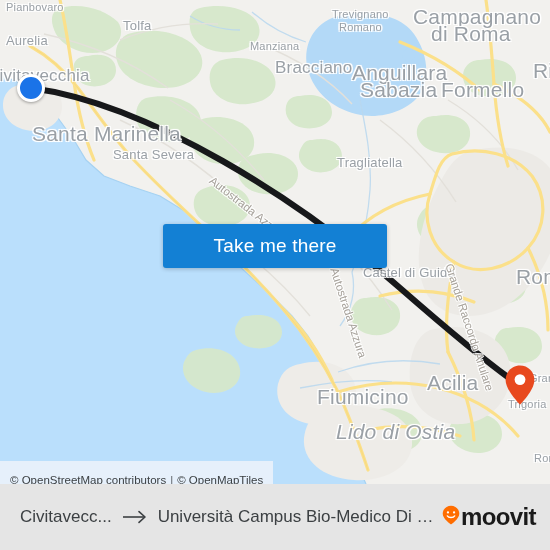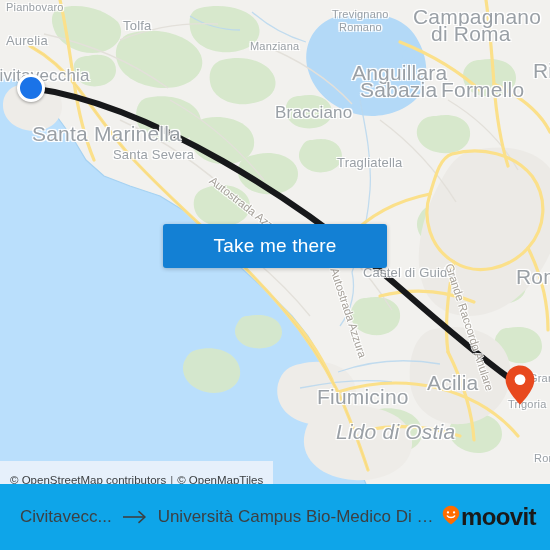--- a/index.html
+++ b/index.html
@@ -116,21 +116,21 @@
     color: #3c4043;
     text-decoration: none;
   }
   .attr-sep { margin: 0 4px; color: #5f6368; }
 
   
   #footer {
     position: absolute;
     left: 0; top: 484px;
     width: 550px; height: 66px;
-    background: #0ea5e9;
+    background: #e5e5e5;
     display: flex;
     align-items: center;
     box-sizing: border-box;
     padding: 0 14px 0 20px;
   }
   #route-summary {
     display: flex;
     align-items: center;
     flex: 1 1 auto;
     min-width: 0;
@@ -294,21 +294,21 @@
     </svg>
 
     <div id="place-labels">
         <div class="map-label lbl-sm" style="left: 6px; top: 1px;">Pianbovaro</div>
         <div class="map-label lbl-md" style="left: 123px; top: 18px;">Tolfa</div>
         <div class="map-label lbl-md" style="left: 6px; top: 33px;">Aurelia</div>
         <div class="map-label lbl-sm" style="left: 250px; top: 40px;">Manziana</div>
         <div class="map-label lbl-xl" style="left: -13px; top: 66px;">Civitavecchia</div>
         <div class="map-label lbl-lg" style="left: 32px; top: 122px;">Santa Marinella</div>
         <div class="map-label lbl-md" style="left: 113px; top: 147px;">Santa Severa</div>
-        <div class="map-label lbl-xl" style="left: 275px; top: 58px; margin-top: 45px;">Bracciano</div>
+        <div class="map-label lbl-xl" style="left: 275px; top: 58px;">Bracciano</div>
         <div class="map-label lbl-sm" style="left: 332px; top: 8px;">Trevignano</div>
         <div class="map-label lbl-sm" style="left: 339px; top: 21px;">Romano</div>
         <div class="map-label lbl-lg" style="left: 413px; top: 5px;">Campagnano</div>
         <div class="map-label lbl-lg" style="left: 431px; top: 22px;">di Roma</div>
         <div class="map-label lbl-lg" style="left: 352px; top: 61px;">Anguillara</div>
         <div class="map-label lbl-lg" style="left: 360px; top: 78px;">Sabazia</div>
         <div class="map-label lbl-lg" style="left: 441px; top: 78px;">Formello</div>
         <div class="map-label lbl-lg" style="left: 533px; top: 59px;">Riano</div>
         <div class="map-label lbl-md" style="left: 337px; top: 155px;">Tragliatella</div>
         <div class="map-label lbl-md" style="left: 363px; top: 265px;">Castel di Guido</div>

